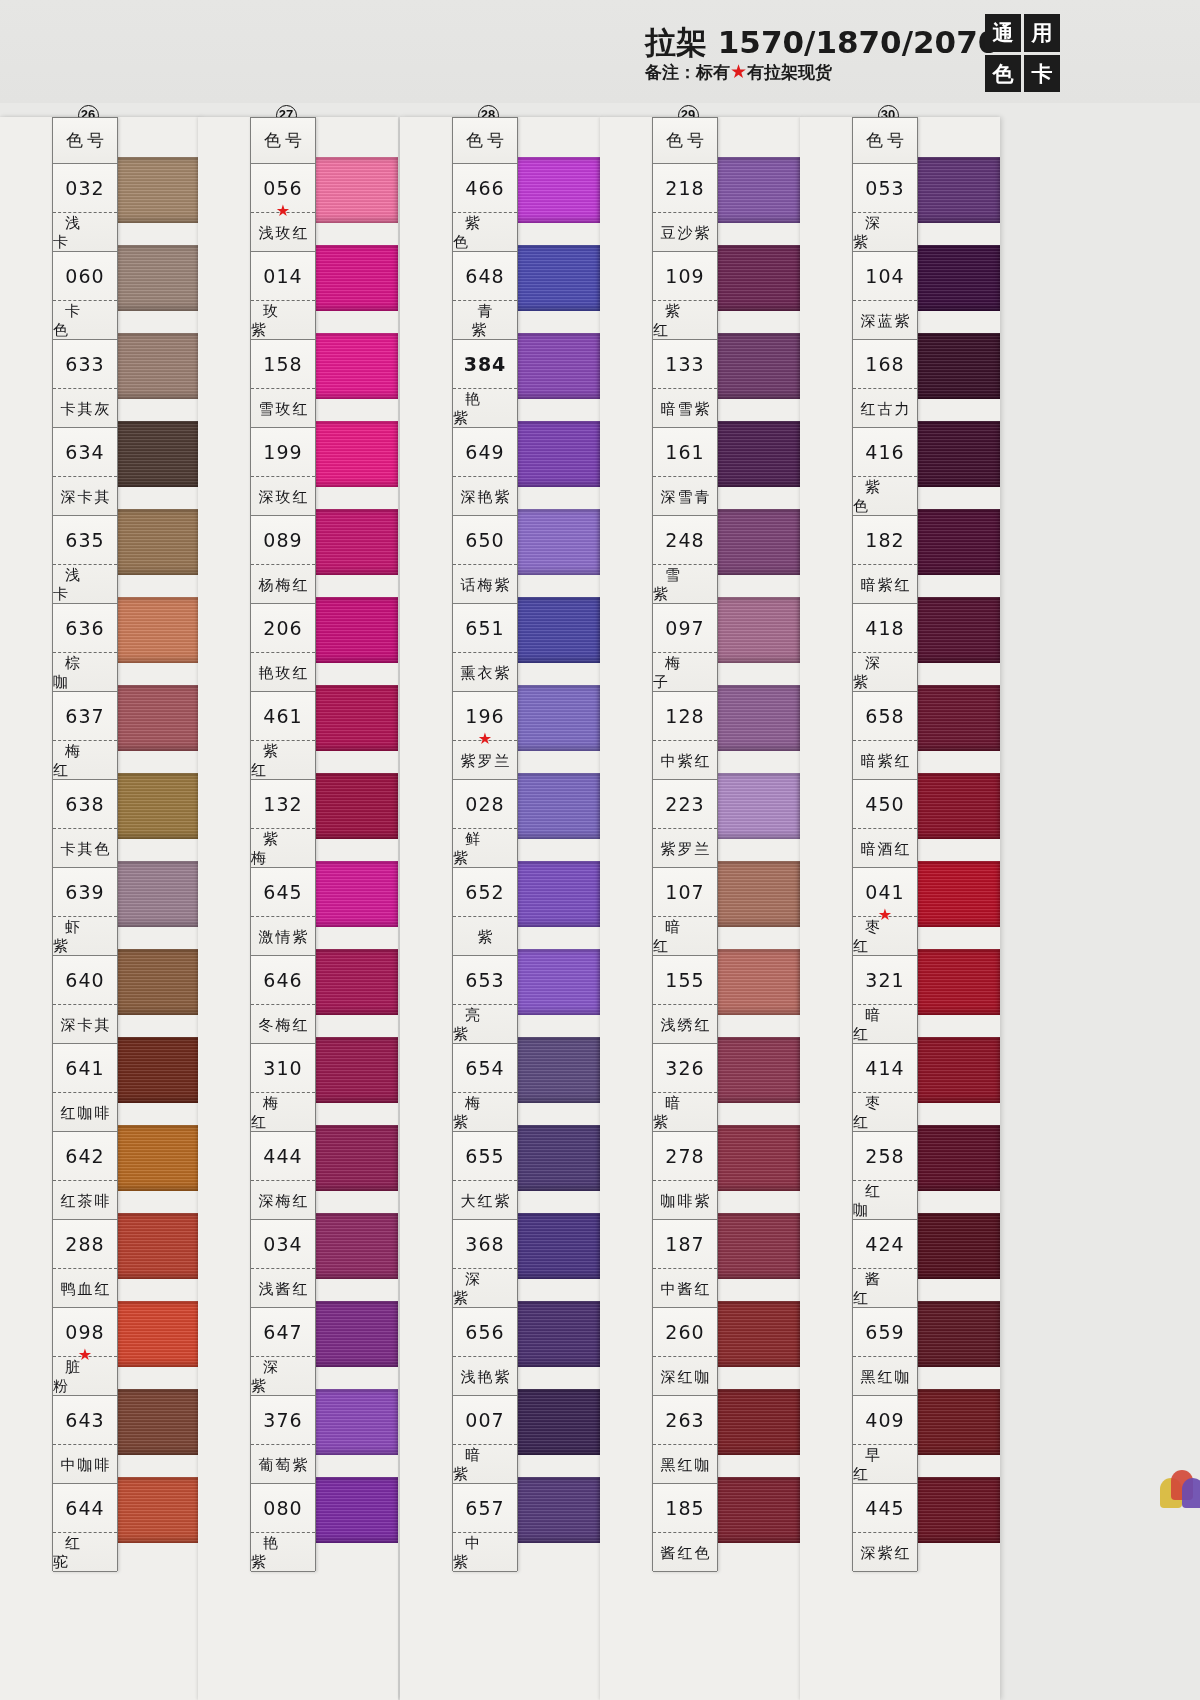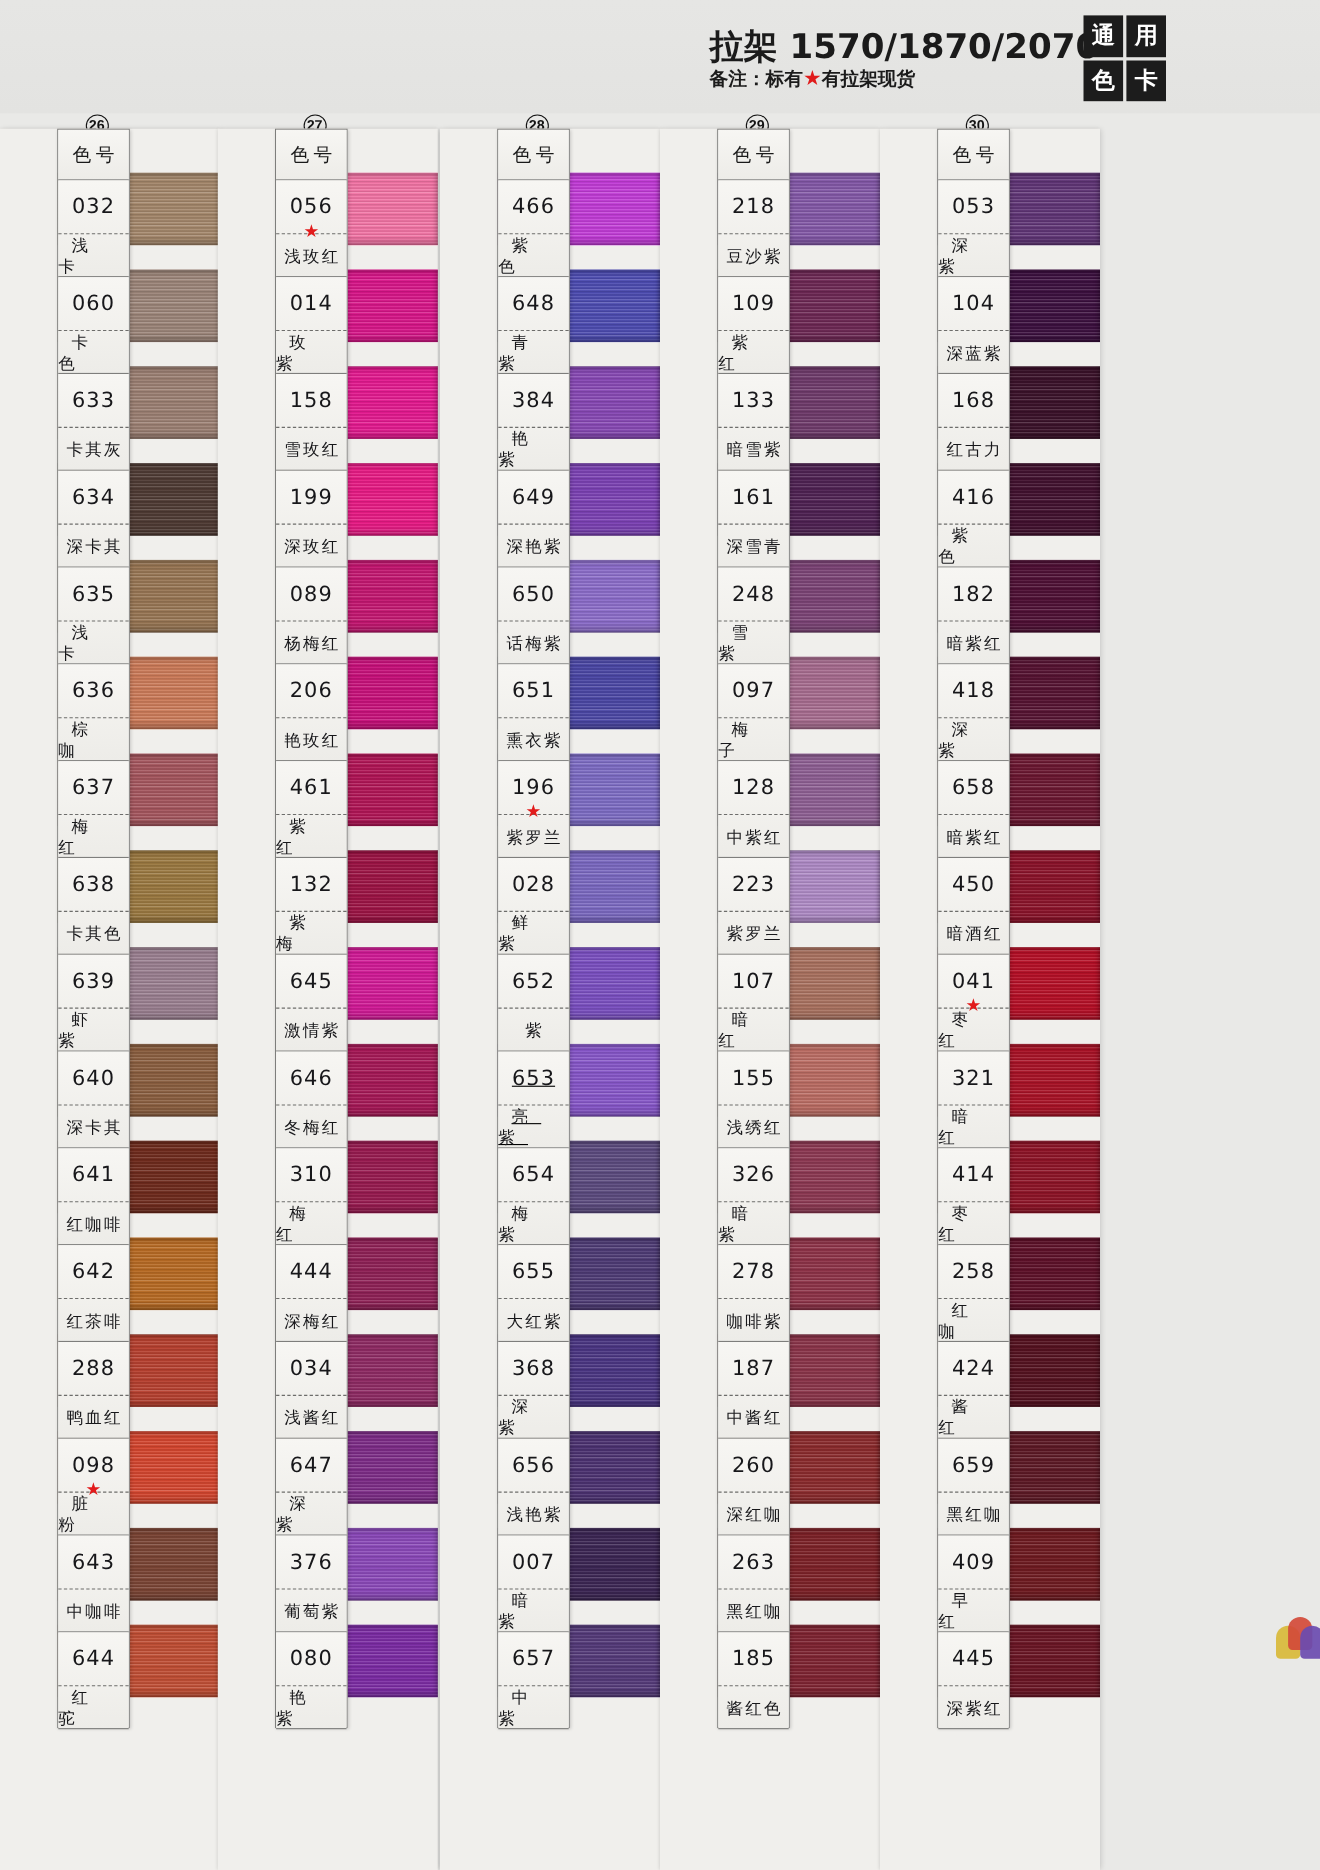--- a/index.html
+++ b/index.html
@@ -382,26 +382,26 @@
         <div class="sw" title="657 中  紫" style="top: 1374px; height: 66px; background: rgb(84, 58, 121);">
           <div class="yarn"></div>
         </div>
       </div>
       <div class="labels" style="left: 52px; height: 1454px;">
         <div class="lcell lhead" style="height: 46px;">色号</div>
         <div class="lcell" style="height: 88px; padding: 0px;">
           <div class="lcode" style="height: 48px;">466</div>
           <div class="lname sp" style="height: 40px;">紫色</div>
         </div>
-        <div class="lcell" style="height: 88px; padding: 0px;">
+        <div class="lcell" style="height: 88px; padding: 0px; text-align: center;">
           <div class="lcode" style="height: 48px;">648</div>
           <div class="lname sp" style="height: 40px;">青紫</div>
         </div>
         <div class="lcell" style="height: 88px; padding: 0px;">
-          <div class="lcode" style="height: 48px;">384</div>
+          <div class="lcode" style="height: 48px; font-weight: bold;">384</div>
           <div class="lname sp" style="height: 40px;">艳紫</div>
         </div>
         <div class="lcell" style="height: 88px; padding: 0px;">
           <div class="lcode" style="height: 48px;">649</div>
           <div class="lname sp3" style="height: 40px;">深艳紫</div>
         </div>
         <div class="lcell" style="height: 88px; padding: 0px;">
           <div class="lcode" style="height: 48px;">650</div>
           <div class="lname sp3" style="height: 40px;">话梅紫</div>
         </div>
@@ -415,21 +415,21 @@
           <div class="lname sp3" style="height: 40px;">紫罗兰</div>
         </div>
         <div class="lcell" style="height: 88px; padding: 0px;">
           <div class="lcode" style="height: 48px;">028</div>
           <div class="lname sp" style="height: 40px;">鲜紫</div>
         </div>
         <div class="lcell" style="height: 88px; padding: 0px;">
           <div class="lcode" style="height: 48px;">652</div>
           <div class="lname sp3" style="height: 40px;">紫</div>
         </div>
-        <div class="lcell" style="height: 88px; padding: 0px; text-decoration: underline;">
+        <div class="lcell" style="height: 88px; padding: 0px;">
           <div class="lcode" style="height: 48px;">653</div>
           <div class="lname sp" style="height: 40px;">亮紫</div>
         </div>
         <div class="lcell" style="height: 88px; padding: 0px;">
           <div class="lcode" style="height: 48px;">654</div>
           <div class="lname sp" style="height: 40px;">梅紫</div>
         </div>
         <div class="lcell" style="height: 88px; padding: 0px;">
           <div class="lcode" style="height: 48px;">655</div>
           <div class="lname sp3" style="height: 40px;">大红紫</div>

